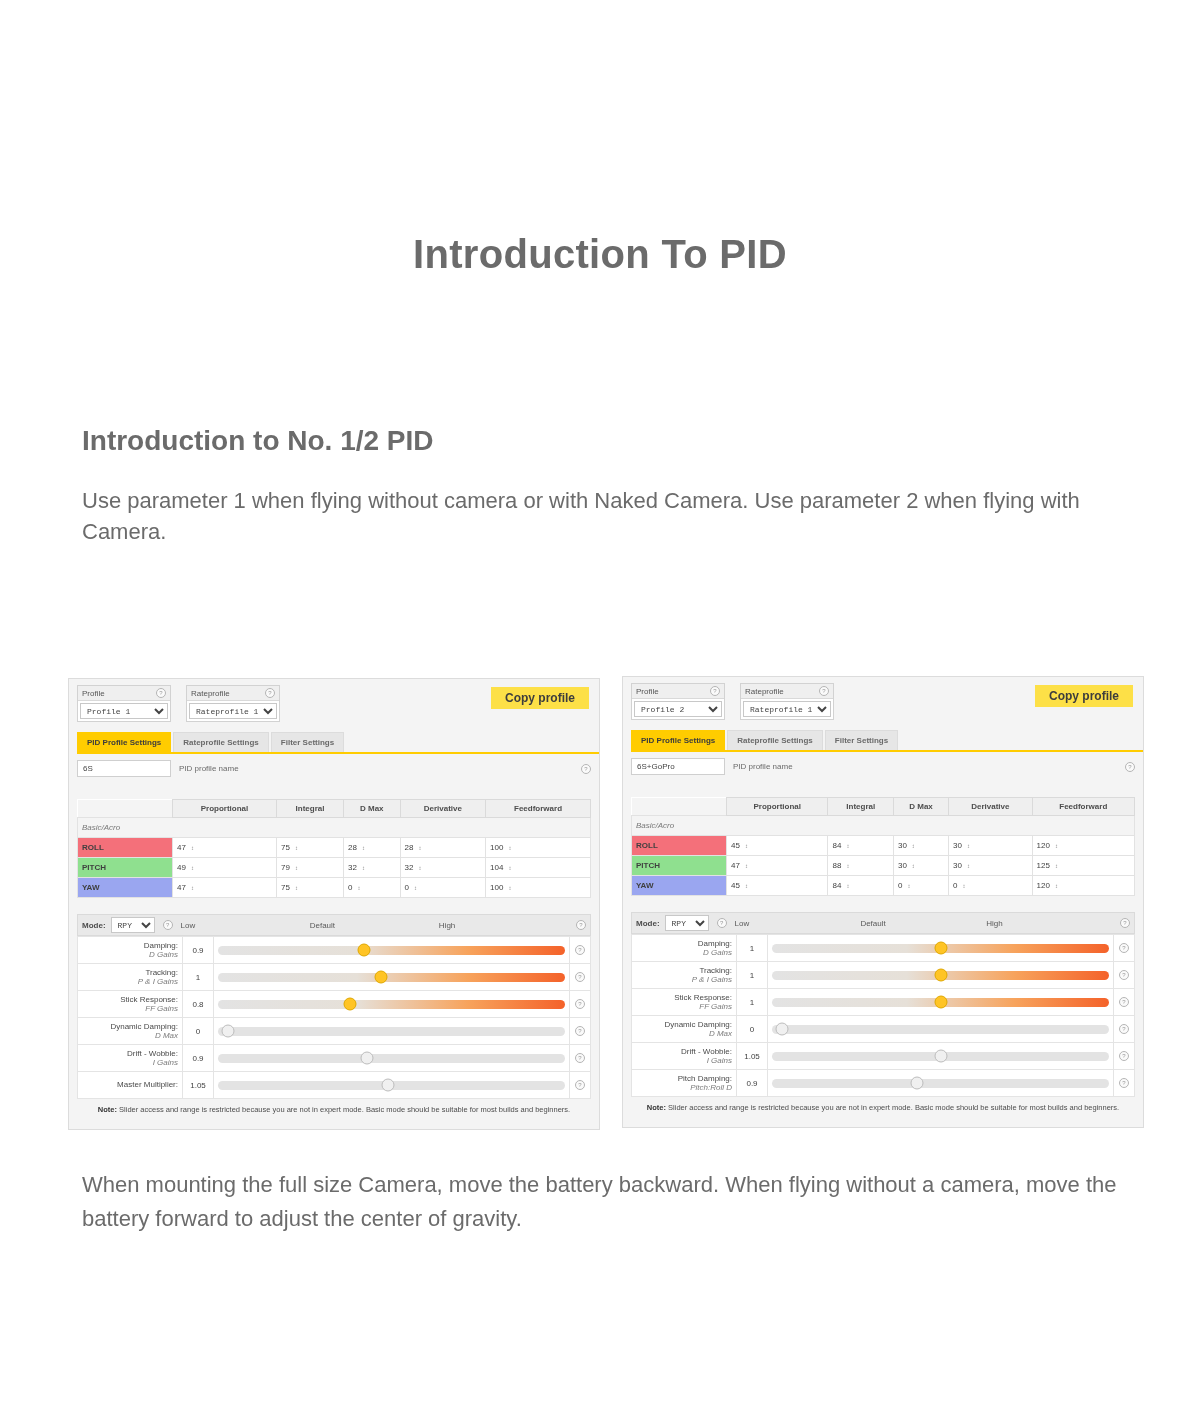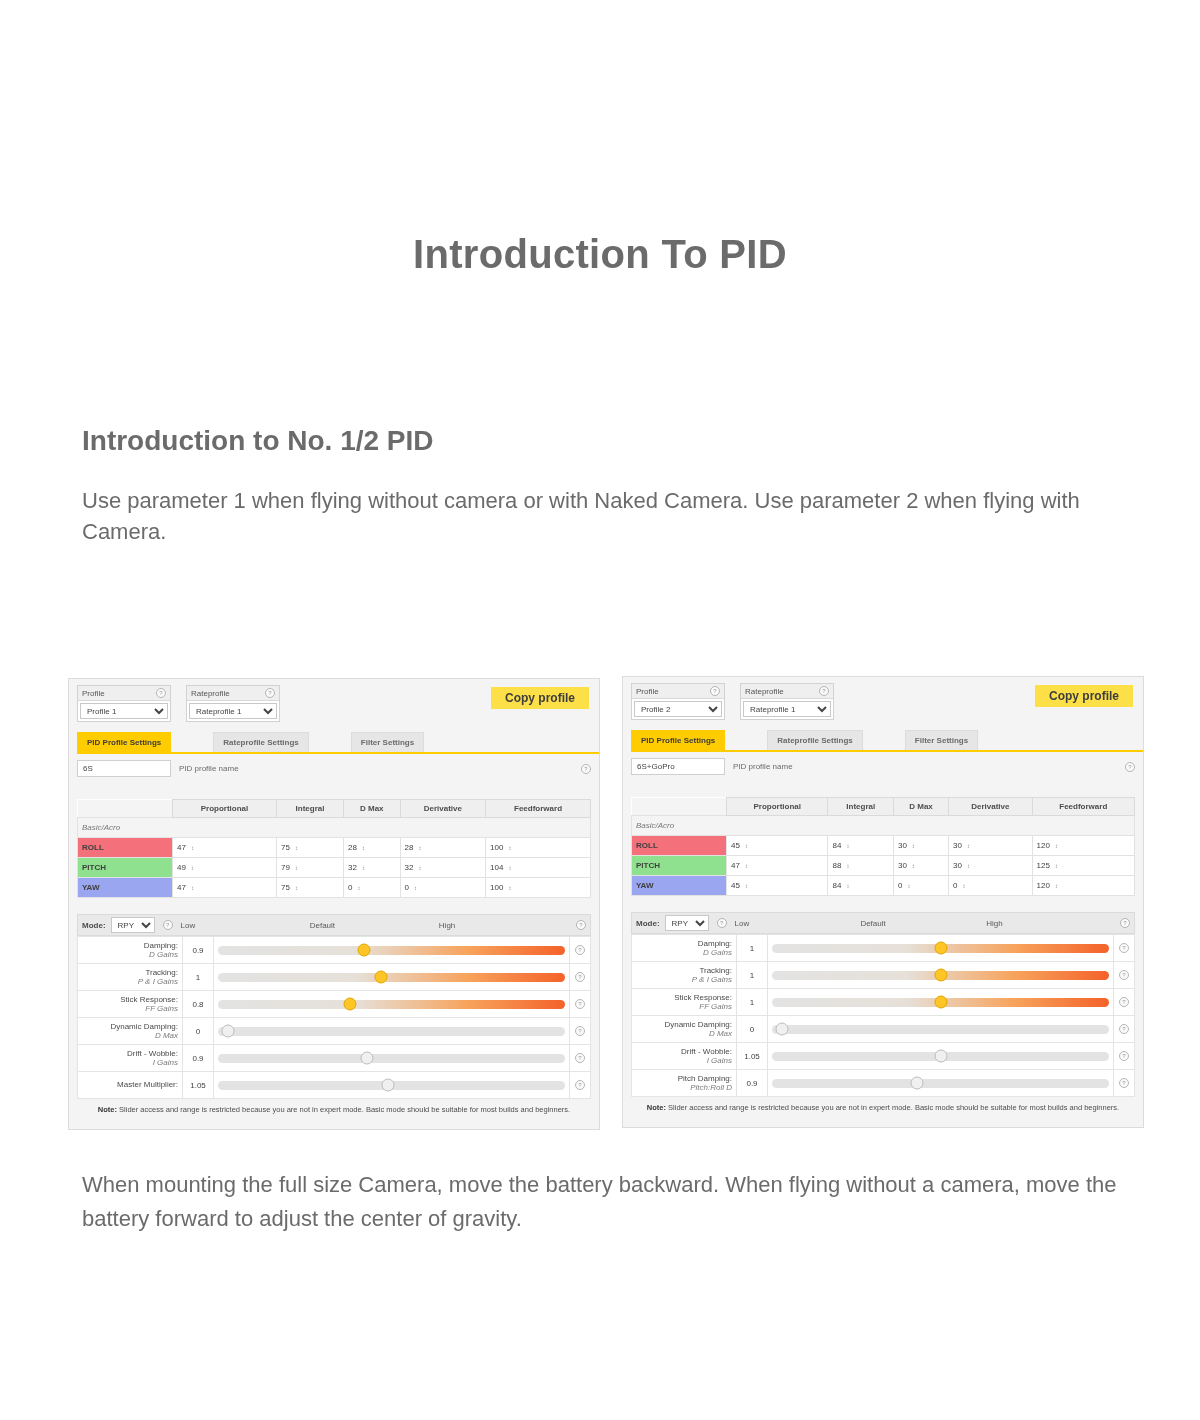--- a/index.html
+++ b/index.html
@@ -88,21 +88,21 @@
     border-bottom: 1px solid #d9d9d9;
     padding: 2px 4px;
     font-size: 8px;
     color: #555;
   }
   .profile-box select,
   .sel {
     width: 100%;
     box-sizing: border-box;
     font-size: 8px;
-    font-family: Liberation Sans, sans-serif;
+    font-family: Liberation Mono, monospace;
     border: 1px solid #c8c8c8;
     background: #fff;
     color: #444;
     padding: 1px 2px;
     height: 16px;
   }
   .copy-profile {
     position: absolute;
     right: 10px;
     top: 8px;
@@ -125,21 +125,20 @@
     line-height: 8px;
     text-align: center;
     background: #fafafa;
   }
 
   .tabs {
     display: flex;
     margin: 10px 0 0 8px;
     border-bottom: 2px solid #ffcc00;
     padding-right: 8px;
-    gap: 40px;
   }
   .tab {
     font-size: 8px;
     font-weight: bold;
     padding: 5px 9px;
     background: #e6e6e6;
     color: #6a6a6a;
     margin-right: 2px;
     border: 1px solid #dcdcdc;
     border-bottom: none;

